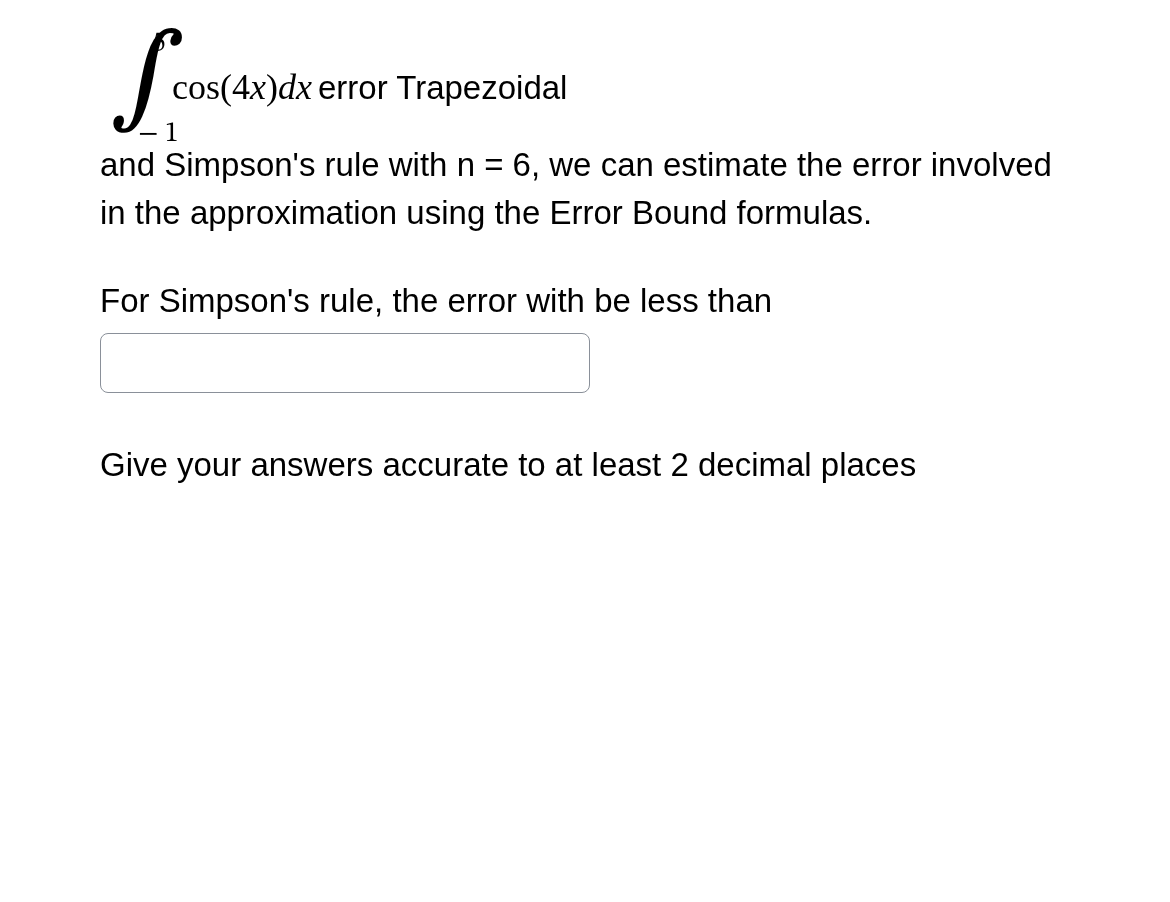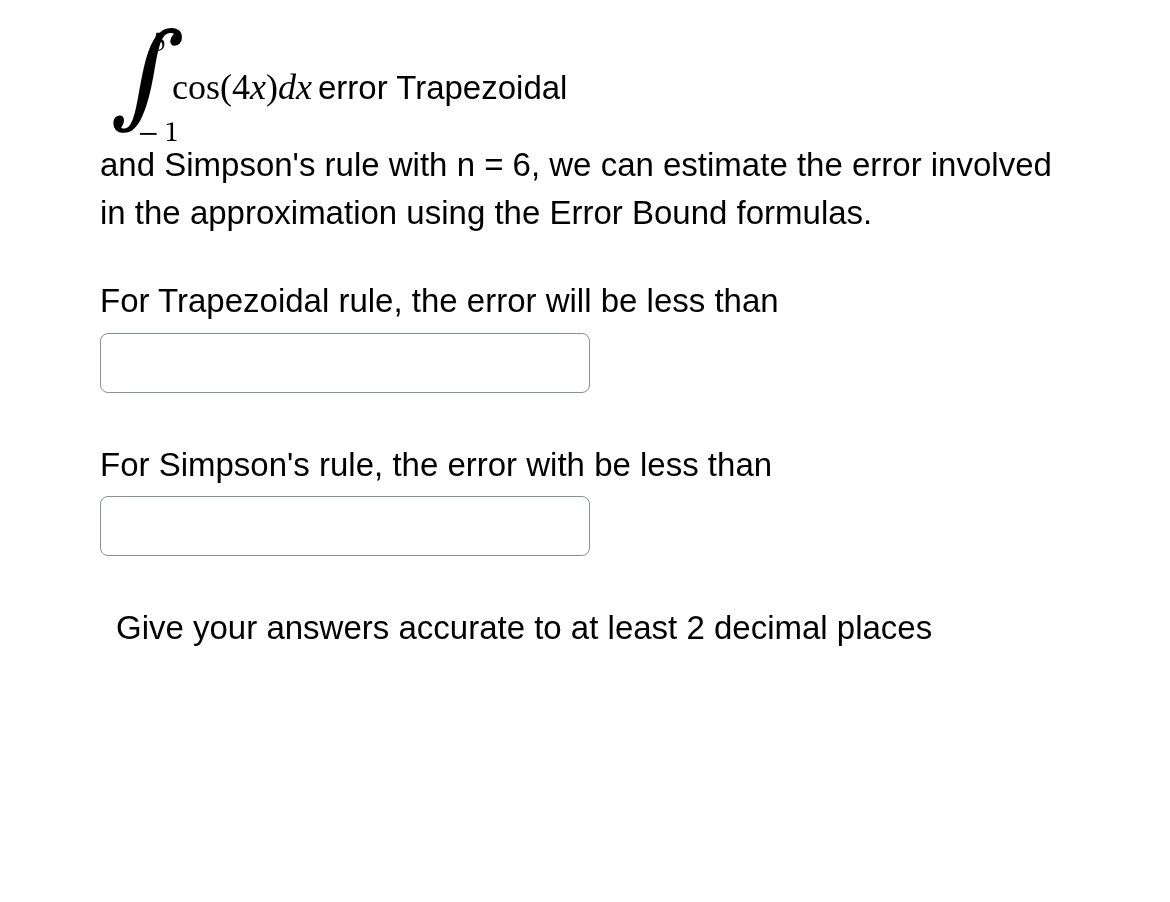--- a/index.html
+++ b/index.html
@@ -82,21 +82,20 @@
       padding: 0 14px;
       display: block;
       margin-top: 8px;
       font-family: inherit;
     }
     .section {
       margin-bottom: 48px;
     }
     .final-note {
       margin-top: 10px;
-      margin-left: 16px;
     }
   </style>
 </head>
 <body>
 
 <div class="problem-content">
 
   <div class="first-para">
     <div class="line1">
 
@@ -110,24 +109,20 @@
           <span>cos</span><span>(</span><span>4</span><span class="mathit">x</span><span>)</span><span class="mathit">d</span><span class="mathit">x</span>
         </span>
       </span>
 
       <span> error Trapezoidal</span>
     </div>
 
     <div>and Simpson's rule with n = 6, we can estimate the error involved in the approximation using the Error Bound formulas.</div>
   </div>
 
-  <div class="section">
-    <div>For Trapezoidal rule, the error will be less than</div>
-    <input type="text" class="answer-input" value="" style="">
-  </div>
 
   <div class="section">
     <div>For Simpson's rule, the error with be less than</div>
     <input type="text" class="answer-input" value="" style="">
   </div>
 
   <div class="final-note">Give your answers accurate to at least 2 decimal places</div>
 
 </div>
 

